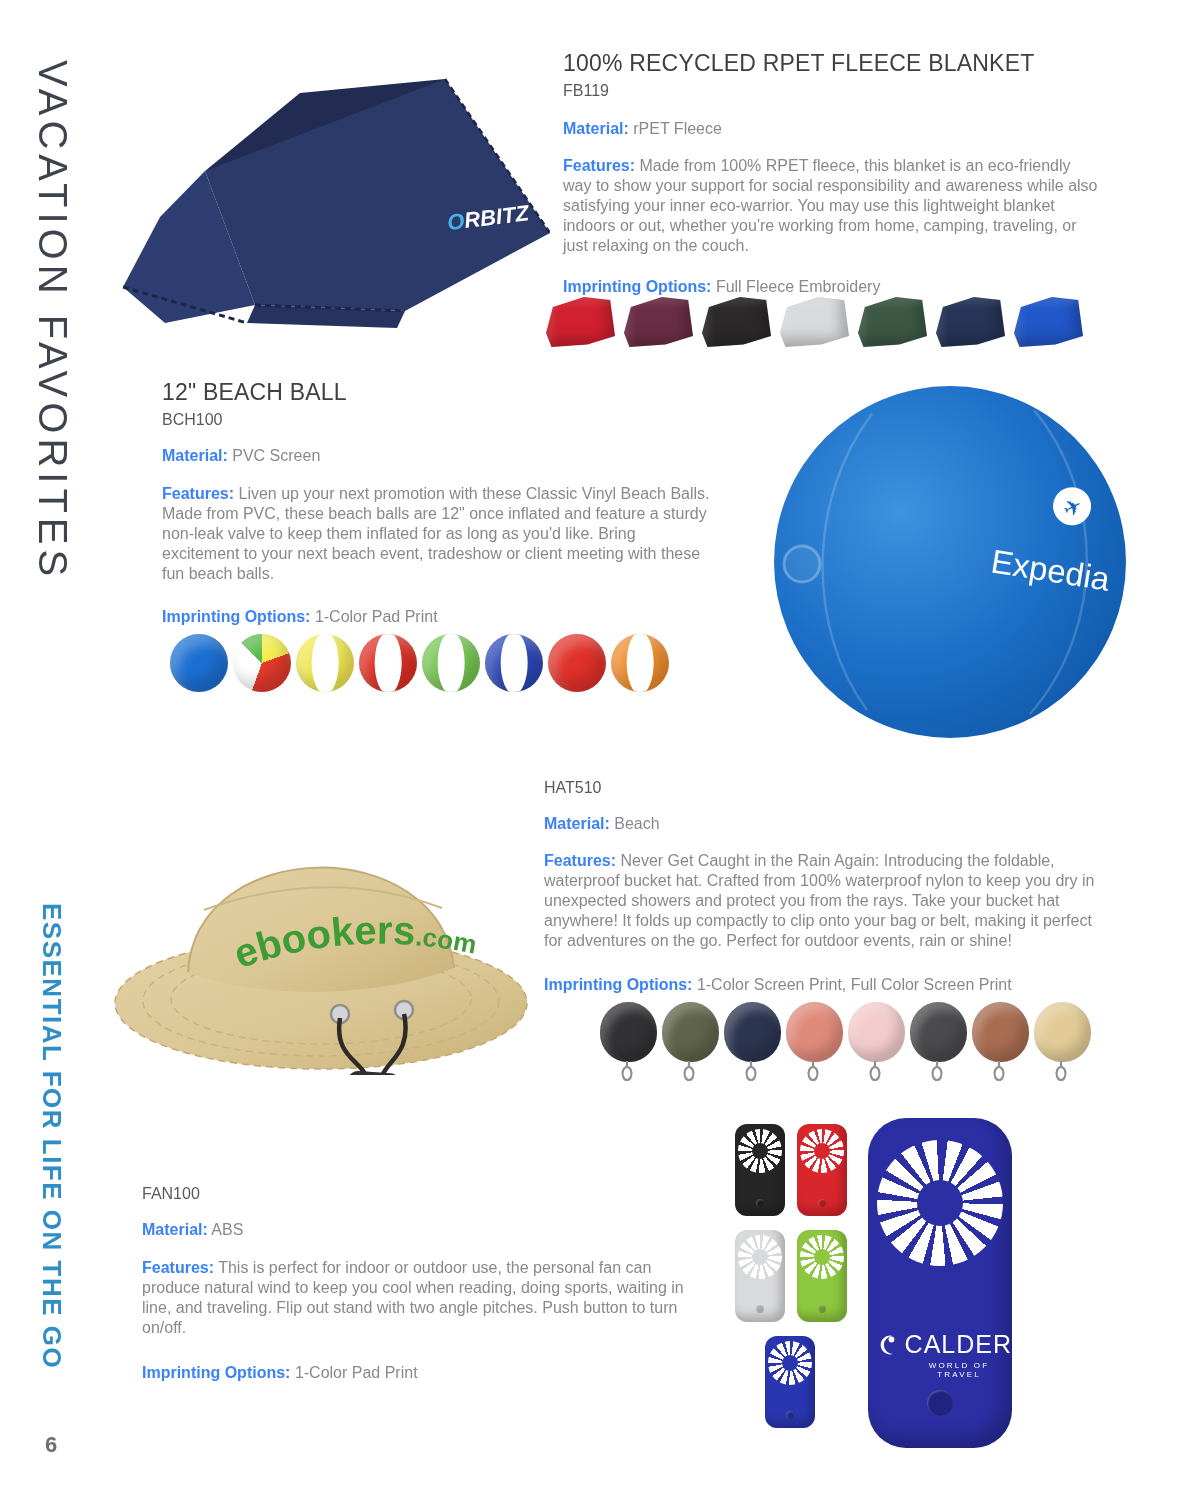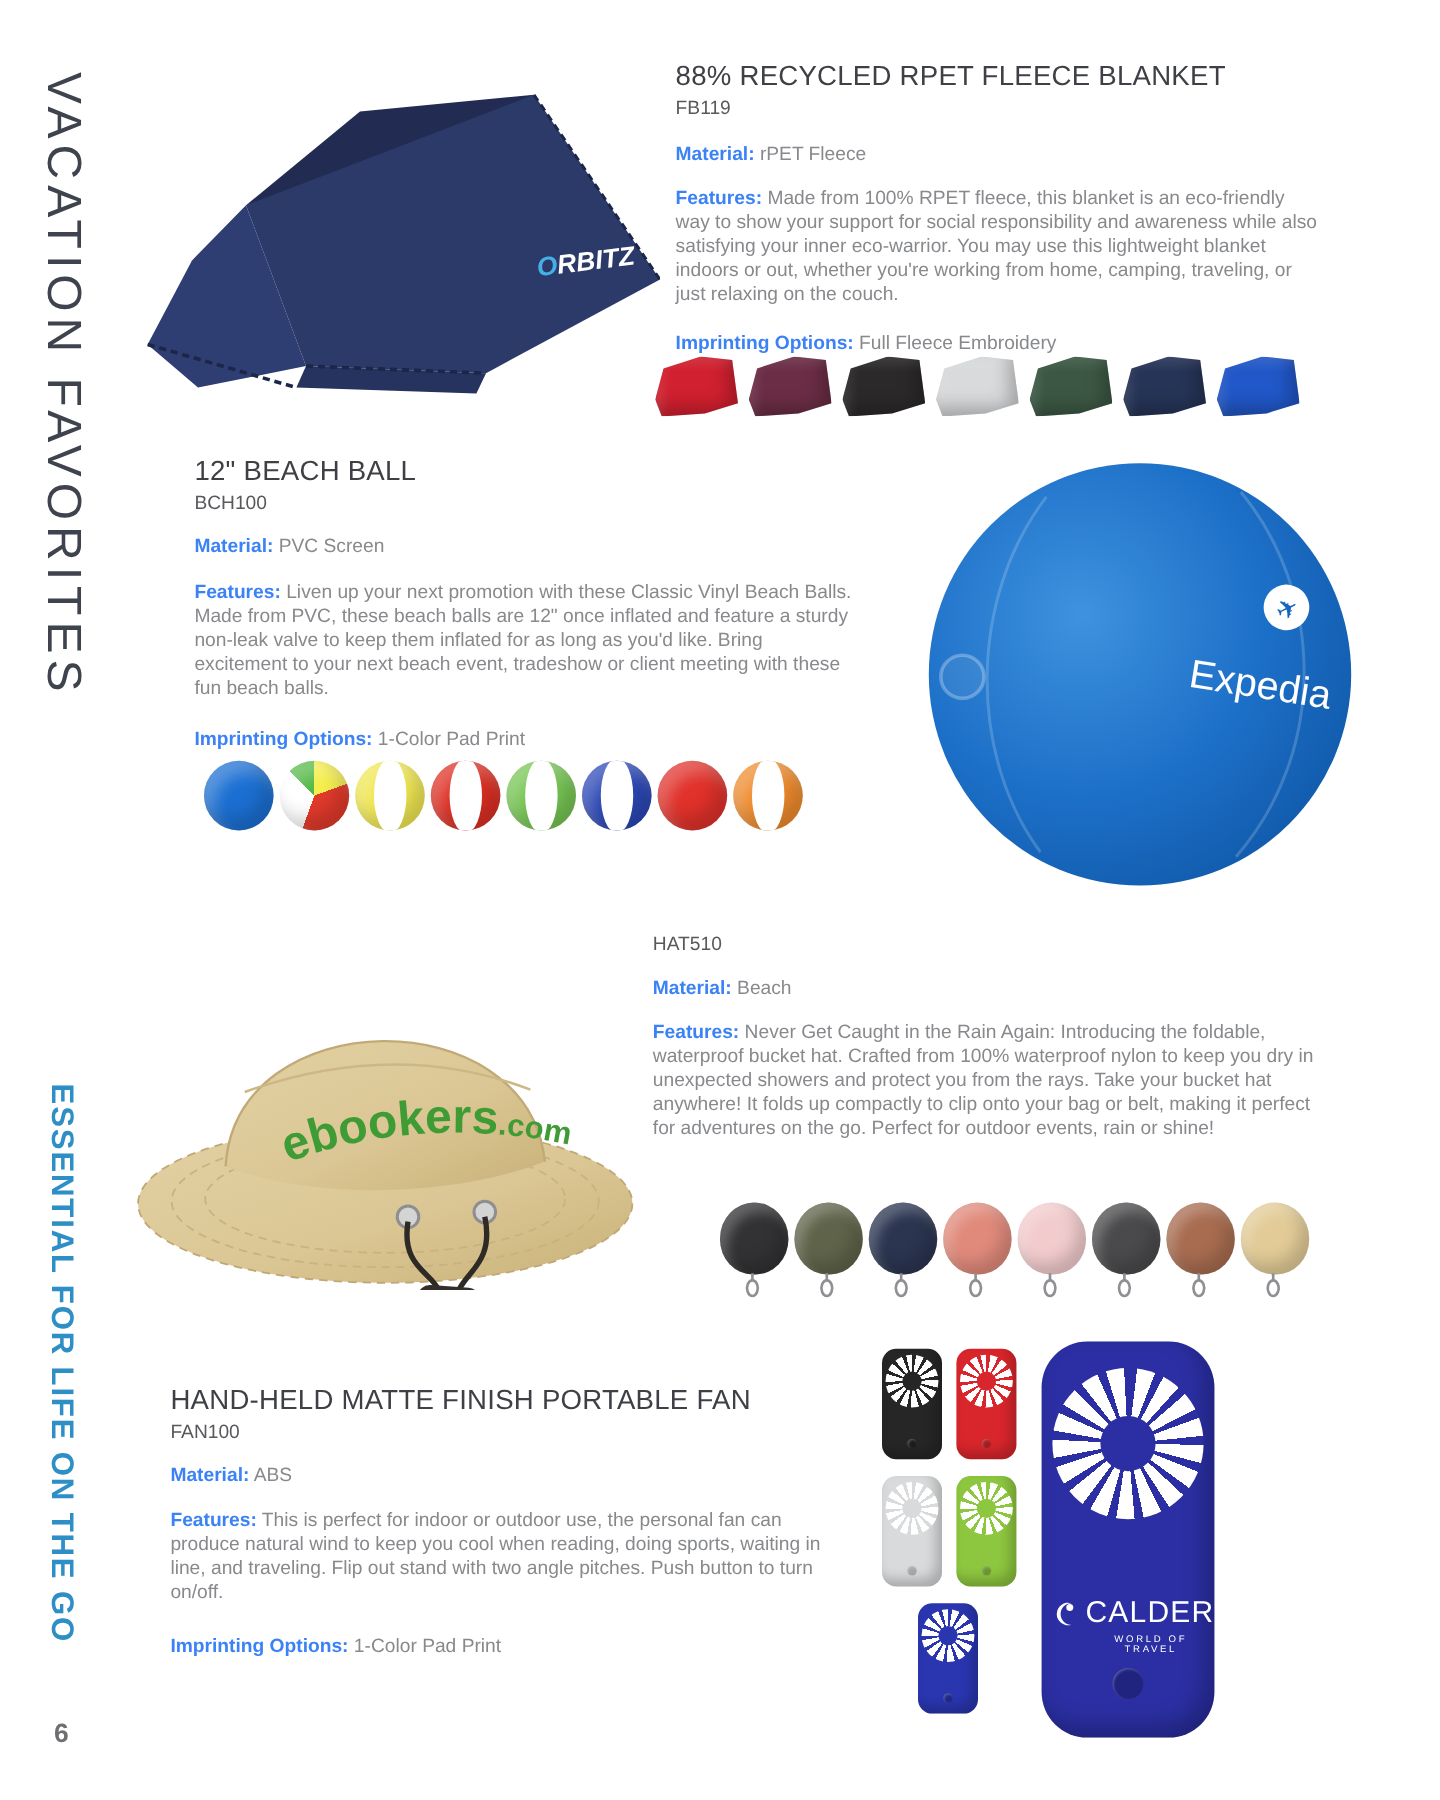--- a/index.html
+++ b/index.html
@@ -97,21 +97,21 @@
     <path d="M150,240 L300,246" stroke="#1c2648" stroke-width="3" stroke-dasharray="6,4" fill="none"></path>
     <path d="M18,222 L142,258" stroke="#1c2648" stroke-width="3" stroke-dasharray="6,4" fill="none"></path>
     <path d="M340,14 L445,168" stroke="#1c2648" stroke-width="2.5" stroke-dasharray="6,4" fill="none"></path>
     <g transform="rotate(-7 385 152)" font-family="Liberation Sans, sans-serif" font-style="italic" font-weight="700" font-size="22">
       <text x="342" y="160">
         <tspan id="orbitz-o" fill="#45b0e6">O</tspan><tspan id="orbitz-rest" fill="#ffffff">RBITZ</tspan>
       </text>
     </g>
   </svg>
 
-  <div class="ptitle" style="left:563px; top:50px;">88% RECYCLED RPET FLEECE BLANKET</div>
+  <div class="ptitle" style="left:563px; top:50px;">100% RECYCLED RPET FLEECE BLANKET</div>
   <div class="pcode" style="left:563px; top:82px;">FB119</div>
   <div class="pline" style="left:563px; top:119px;">
     <b>Material:</b>
     <span>rPET Fleece</span>
   </div>
   <div class="pline" style="left:563px; top:156px; width:540px;">
     <b>Features:</b>
     <span>Made from 100% RPET fleece, this blanket is an eco-friendly way to show your support for social responsibility and awareness while also satisfying your inner eco-warrior. You may use this lightweight blanket indoors or out, whether you're working from home, camping, traveling, or just relaxing on the couch.</span>
   </div>
   <div class="pline" style="left:563px; top:277px;">
@@ -217,20 +217,24 @@
 
   <div class="pcode" style="left:544px; top:779px;">HAT510</div>
   <div class="pline" style="left:544px; top:814px;">
     <b>Material:</b>
     <span>Beach</span>
   </div>
   <div class="pline" style="left:544px; top:851px; width:558px;">
     <b>Features:</b>
     <span>Never Get Caught in the Rain Again: Introducing the foldable, waterproof bucket hat. Crafted from 100% waterproof nylon to keep you dry in unexpected showers and protect you from the rays. Take your bucket hat anywhere! It folds up compactly to clip onto your bag or belt, making it perfect for adventures on the go. Perfect for outdoor events, rain or shine!</span>
   </div>
+  <div class="pline" style="left:544px; top:975px;">
+    <b>Imprinting Options:</b>
+    <span>1-Color Screen Print, Full Color Screen Print</span>
+  </div>
   <div class="hatrow">
       <div class="hatpack">
         <div class="hatball" style="background: rgb(50, 50, 52);"></div>
         <svg class="clip" width="14" height="24" viewBox="0 0 14 24">
           <path d="M7,1 v6 M7,7 a4.5,6.5 0 1,0 0.01,0" stroke="#8f9093" stroke-width="2.2" fill="none"></path>
         </svg>
       </div>
       <div class="hatpack">
         <div class="hatball" style="background: rgb(95, 99, 73);"></div>
         <svg class="clip" width="14" height="24" viewBox="0 0 14 24">
@@ -268,21 +272,20 @@
         </svg>
       </div>
       <div class="hatpack">
         <div class="hatball" style="background: rgb(226, 203, 151);"></div>
         <svg class="clip" width="14" height="24" viewBox="0 0 14 24">
           <path d="M7,1 v6 M7,7 a4.5,6.5 0 1,0 0.01,0" stroke="#8f9093" stroke-width="2.2" fill="none"></path>
         </svg>
       </div>
     </div>
 
-  <div class="ptitle" style="left:142px; top:1153px;">HAND-HELD MATTE FINISH PORTABLE FAN</div>
   <div class="pcode" style="left:142px; top:1185px;">FAN100</div>
   <div class="pline" style="left:142px; top:1220px;">
     <b>Material:</b>
     <span>ABS</span>
   </div>
   <div class="pline" style="left:142px; top:1258px; width:548px;">
     <b>Features:</b>
     <span>This is perfect for indoor or outdoor use, the personal fan can produce natural wind to keep you cool when reading, doing sports, waiting in line, and traveling. Flip out stand with two angle pitches. Push button to turn on/off.</span>
   </div>
   <div class="pline" style="left:142px; top:1363px;">

